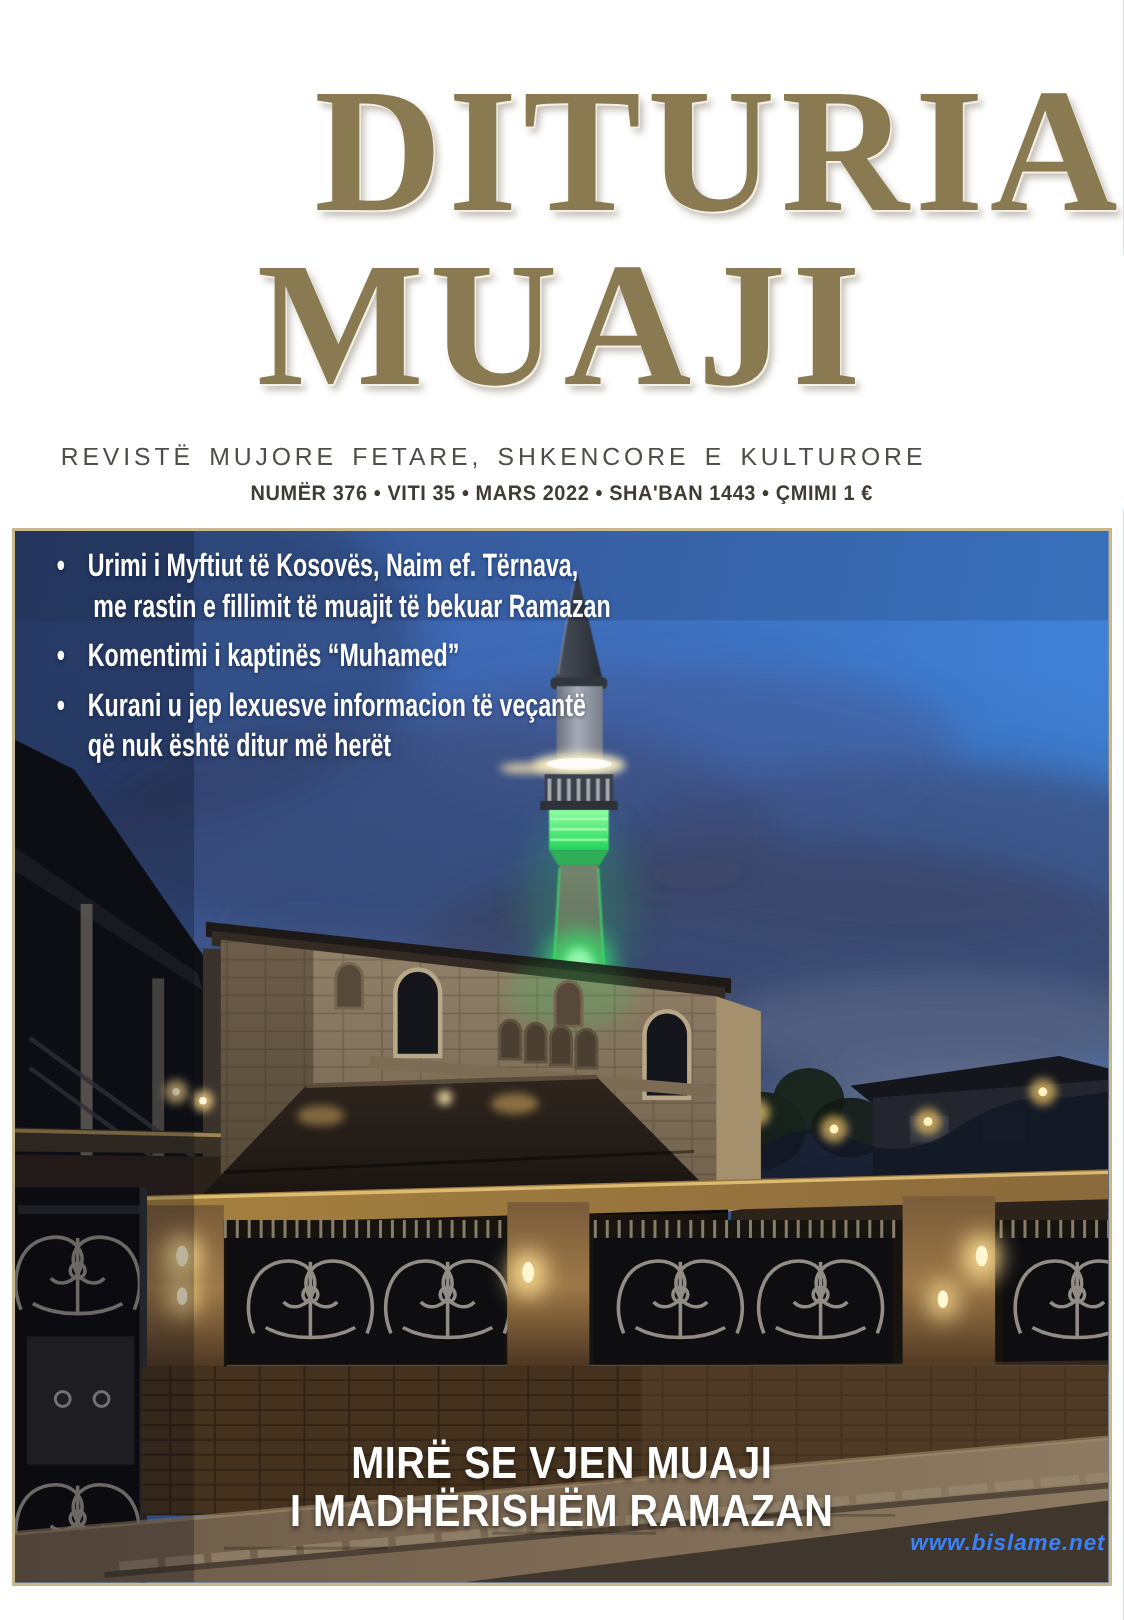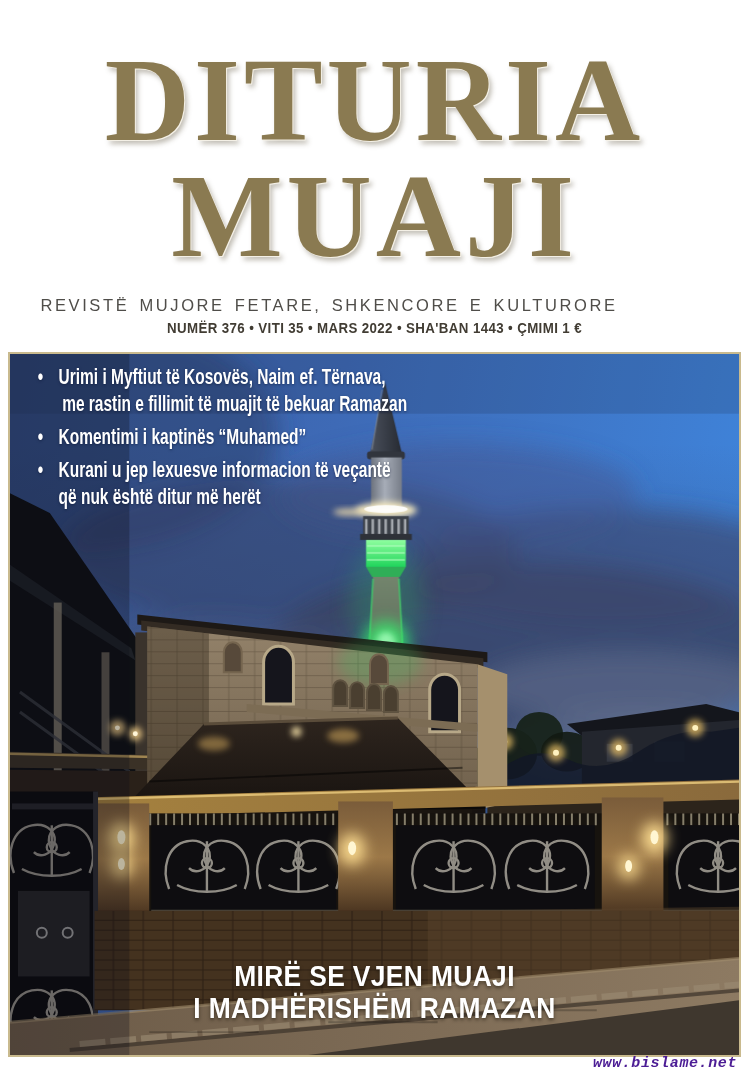--- a/index.html
+++ b/index.html
@@ -6,21 +6,21 @@
   body{width:749px;height:1080px;position:relative;overflow:hidden;
        font-family:"Liberation Sans", sans-serif;}
   .page{position:absolute;inset:0;background:#ffffff;}
 
   
   .masthead{position:absolute;left:0;top:0;width:749px;text-align:center;}
   .mast-title{position:absolute;left:0;width:749px;
       font-family:"Liberation Serif", serif;font-weight:700;
       font-size:118px;letter-spacing:4px;color:#8a7a51;line-height:1;
       text-shadow:1px 1px 0 #f4f0e6, 3px 4px 5px rgba(90,80,55,.38);}
-  .mast-title.l1{top:42px;}
+  .mast-title.l1{top:42px;text-align:right;}
   .mast-title.l2{top:158px;}
   .mast-sub{position:absolute;left:0;top:296px;width:658px;
       font-size:16.5px;letter-spacing:2.6px;word-spacing:3px;color:#4f4d49;}
   .mast-issue{position:absolute;left:0;top:320px;width:749px;
       font-size:14px;font-weight:700;letter-spacing:.4px;color:#413c33;
       transform:scaleX(.95);transform-origin:50% 0;}
 
   
   .photo{position:absolute;left:8px;top:352px;width:733px;height:705px;
       border:2px solid #c9ba8e;box-sizing:border-box;overflow:hidden;background:#3d66ae;}
@@ -36,23 +36,23 @@
   .hl-line{white-space:nowrap;}
   .hl-line.cont{padding-left:5px;}
 
   
   .main-title{position:absolute;left:0;top:606px;width:729px;text-align:center;
       color:#ffffff;font-weight:700;font-size:30px;line-height:31.5px;
       letter-spacing:.4px;transform:scaleX(.88);transform-origin:50% 0;
       text-shadow:0 2px 4px rgba(20,15,5,.55);}
 
   
-  .watermark{position:absolute;right:12px;top:1055px;
-      font-family:Liberation Mono, monospace;font-style:italic;font-weight:700;
-      font-size:15px;letter-spacing:.6px;color:#4c1d95;}
+  .watermark{position:absolute;right:12px;top:1020px;
+      font-family:Liberation Sans, sans-serif;font-style:italic;font-weight:700;
+      font-size:15px;letter-spacing:.6px;color:#3b82f6;}
 </style>
 </head>
 <body>
 
 <div class="page">
 
   <div class="masthead">
     <div class="mast-title l1">DITURIA</div>
     <div class="mast-title l2">MUAJI</div>
     <div class="mast-sub">REVISTË MUJORE FETARE, SHKENCORE E KULTURORE</div>

